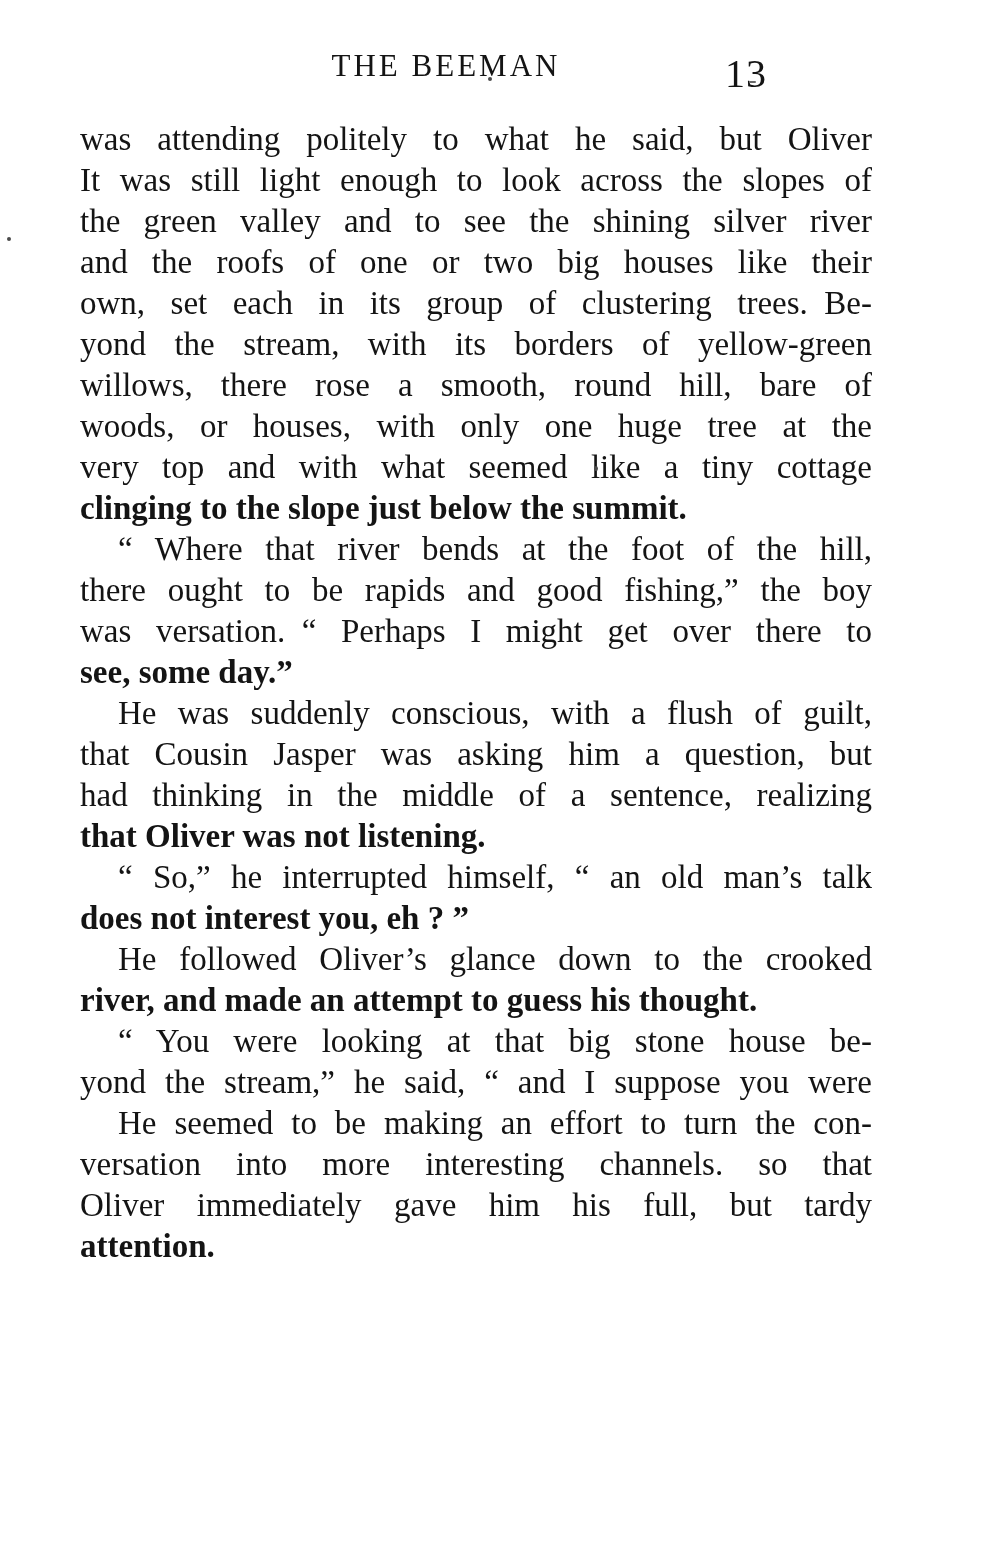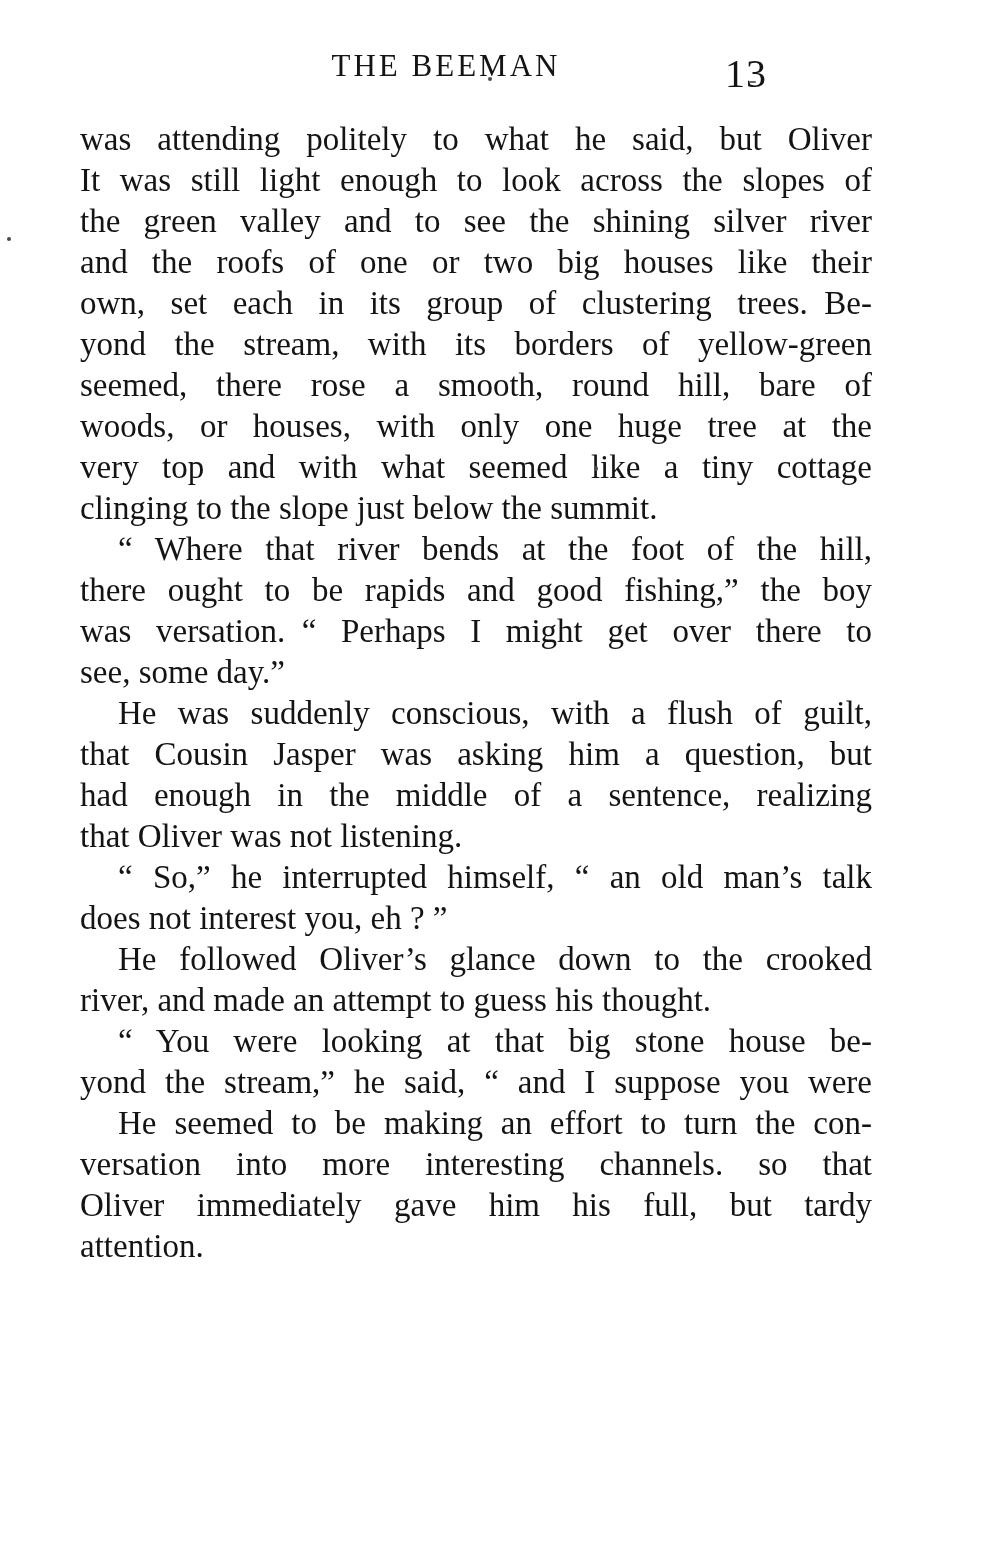--- a/index.html
+++ b/index.html
@@ -50,20 +50,21 @@
     text-align-last: justify;
     white-space: normal;
     overflow: hidden;
   }
   .line.indent {
     padding-left: 38px;
   }
   .line.para-end {
     text-align: center;
     text-align-last: left;
+    font-weight: bold;
   }
   
   .artifact {
     position: absolute;
     background: #4a4a4a;
     border-radius: 50%;
   }
   #artifact-margin-dot   { left: 7px;   top: 237px; width: 4px; height: 4px; }
   #artifact-header-dash  { left: 749px; top: 81px;  width: 7px; height: 2px; border-radius: 1px; background: #6a6a6a; }
   #artifact-title-dot    { left: 488px; top: 77px;  width: 4px; height: 4px; }
@@ -78,31 +79,31 @@
 
   <div id="page-number">13</div>
 
   <div id="page-body">
       <div class="line">was attending politely to what he said, but Oliver</div>
       <div class="line">It was still light enough to look across the slopes of</div>
       <div class="line">the green valley and to see the shining silver river</div>
       <div class="line">and the roofs of one or two big houses like their</div>
       <div class="line">own, set each in its group of clustering trees. Be-</div>
       <div class="line">yond the stream, with its borders of yellow-green</div>
-      <div class="line">seemed, there rose a smooth, round hill, bare of</div>
+      <div class="line">willows, there rose a smooth, round hill, bare of</div>
       <div class="line">woods, or houses, with only one huge tree at the</div>
       <div class="line">very top and with what seemed like a tiny cottage</div>
       <div class="line para-end">clinging to the slope just below the summit.</div>
       <div class="line indent">“ Where that river bends at the foot of the hill,</div>
       <div class="line">there ought to be rapids and good fishing,” the boy</div>
       <div class="line">was versation. “ Perhaps I might get over there to</div>
       <div class="line para-end">see, some day.”</div>
       <div class="line indent">He was suddenly conscious, with a flush of guilt,</div>
       <div class="line">that Cousin Jasper was asking him a question, but</div>
-      <div class="line">had enough in the middle of a sentence, realizing</div>
+      <div class="line">had thinking in the middle of a sentence, realizing</div>
       <div class="line para-end">that Oliver was not listening.</div>
       <div class="line indent">“ So,” he interrupted himself, “ an old man’s talk</div>
       <div class="line para-end">does not interest you, eh ? ”</div>
       <div class="line indent">He followed Oliver’s glance down to the crooked</div>
       <div class="line para-end">river, and made an attempt to guess his thought.</div>
       <div class="line indent">“ You were looking at that big stone house be-</div>
       <div class="line">yond the stream,” he said, “ and I suppose you were</div>
       <div class="line indent">He seemed to be making an effort to turn the con-</div>
       <div class="line">versation into more interesting channels. so that</div>
       <div class="line">Oliver immediately gave him his full, but tardy</div>

